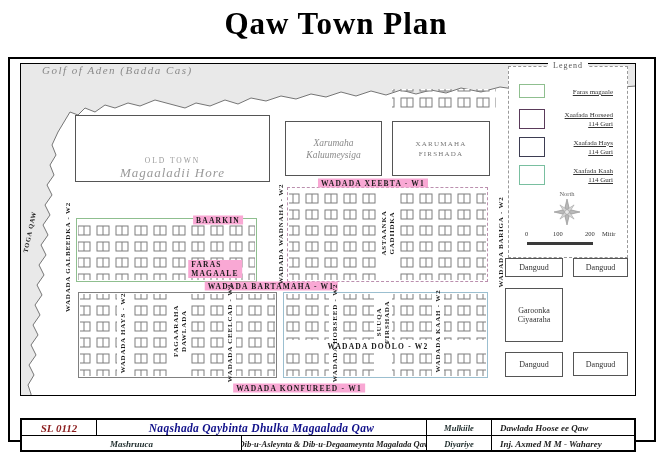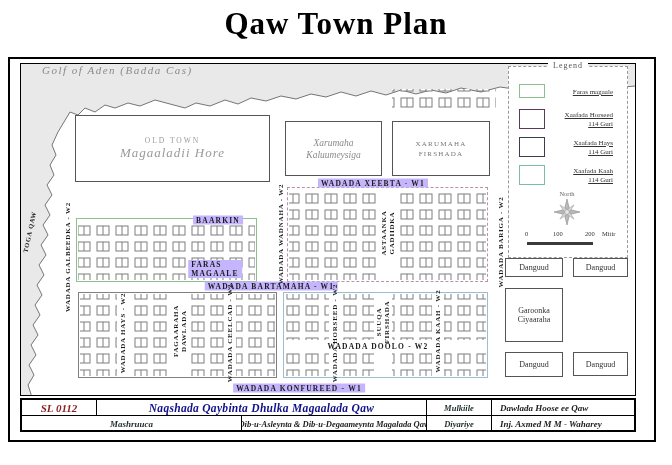--- a/index.html
+++ b/index.html
@@ -9,21 +9,21 @@
          font:bold 31px "Liberation Serif",serif;letter-spacing:1px;color:#000;}
   .outer{position:absolute;left:8px;top:57px;width:648px;height:385px;
          border:2px solid #000;box-sizing:border-box;}
   .mapframe{position:absolute;left:20px;top:63px;width:616px;height:333px;
             border:1px solid #000;box-sizing:border-box;}
   .bgsvg{position:absolute;left:20px;top:63px;}
   .sea-label{position:absolute;left:42px;top:64px;font:italic 11px "Liberation Serif",serif;
              color:#8a8a8a;letter-spacing:1.5px;}
   .hlabel{position:absolute;transform:translate(-50%,-50%);white-space:nowrap;
           font:bold 7.5px "Liberation Serif",serif;letter-spacing:1.2px;color:#1a1a1a;
-          background:#c4b5fd;padding:0 3px;line-height:9px;}
+          background:#f9a8d4;padding:0 3px;line-height:9px;}
   .vlabel{position:absolute;transform:translate(-50%,-50%) rotate(-90deg);white-space:nowrap;
           font:bold 7px "Liberation Serif",serif;letter-spacing:0.8px;color:#1a1a1a;
           line-height:8px;text-align:center;}
   .vlabel div{display:block;}
   .block-border{position:absolute;box-sizing:border-box;background:transparent;}
   .gap{position:absolute;background:#fff;}
   .bldgbox{position:absolute;box-sizing:border-box;border:1px solid #555;background:#fff;
            display:flex;flex-direction:column;align-items:center;justify-content:center;text-align:center;}
   .oldtown-l1{font:400 7.5px "Liberation Serif",serif;letter-spacing:2px;color:#999;}
   .oldtown-l2{font:italic 13px "Liberation Serif",serif;color:#9a9a9a;letter-spacing:1px;}
@@ -36,21 +36,21 @@
   .legend-title{position:absolute;left:50%;top:-6px;transform:translateX(-50%);background:#fff;
                 padding:0 5px;font:8px "Liberation Serif",serif;color:#555;letter-spacing:1px;}
   .swatch{position:absolute;left:10px;box-sizing:border-box;border:1px solid #888;background:#fff;}
   .leg-label{position:absolute;left:28px;width:76px;text-align:right;
              font:7px "Liberation Serif",serif;color:#333;line-height:9px;text-decoration:underline;}
   .north-label{position:absolute;left:0;top:123px;width:116px;text-align:center;
                font:6.5px "Liberation Serif",serif;color:#666;}
   .scale-num{position:absolute;font:6.5px "Liberation Serif",serif;color:#333;}
   .scale-bar{position:absolute;background:#3a3a3a;}
   
-  .ttable{position:absolute;left:20px;top:398px;width:616px;height:34px;
+  .ttable{position:absolute;left:20px;top:418px;width:616px;height:34px;
           border:2px solid #000;box-sizing:border-box;background:#fff;}
   .trow{display:flex;height:15px;}
   .trow1{border-bottom:1px solid #000;}
   .tcell{border-right:1px solid #000;box-sizing:border-box;display:flex;align-items:center;
          justify-content:center;overflow:hidden;white-space:nowrap;}
   .tcell:last-child{border-right:none;justify-content:flex-start;padding-left:8px;}
   .t-code{font:italic bold 11px "Liberation Serif",serif;color:#8b1d1d;}
   .t-title{font:italic bold 11.5px "Liberation Serif",serif;color:#10108a;letter-spacing:0.3px;}
   .t-key{font:italic bold 8.5px "Liberation Serif",serif;color:#1d2b2b;}
   .t-val{font:italic bold 9px "Liberation Serif",serif;color:#222;}
@@ -92,21 +92,21 @@
     <rect x="289" y="189" width="197" height="91" fill="url(#bld)"></rect>
     <rect x="80" y="294" width="195" height="82" fill="url(#bld)"></rect>
     <rect x="285" y="294" width="201" height="82" fill="url(#bld)"></rect>
   </svg>
 
   <div class="mapframe"></div>
 
   <div class="sea-label">Golf of Aden  (Badda Cas)</div>
   <div class="vlabel" style="left:30px;top:232px;transform:translate(-50%,-50%) rotate(-78deg);font-size:6.5px;">TOGA QAW</div>
 
-  <div class="bldgbox" style="left:75px;top:115px;width:195px;height:67px;">
+  <div class="bldgbox" style="left:75px;top:115px;width:195px;height:67px;justify-content:flex-end;">
     <div class="oldtown-l1">OLD TOWN</div>
     <div class="oldtown-l2">Magaaladii Hore</div>
   </div>
   <div class="bldgbox" style="left:285px;top:121px;width:97px;height:55px;">
     <div class="fish">Xarumaha</div>
     <div class="fish">Kaluumeysiga</div>
   </div>
   <div class="bldgbox" style="left:392px;top:121px;width:98px;height:55px;">
     <div class="tour">XARUMAHA</div>
     <div class="tour">FIRSHADA</div>

